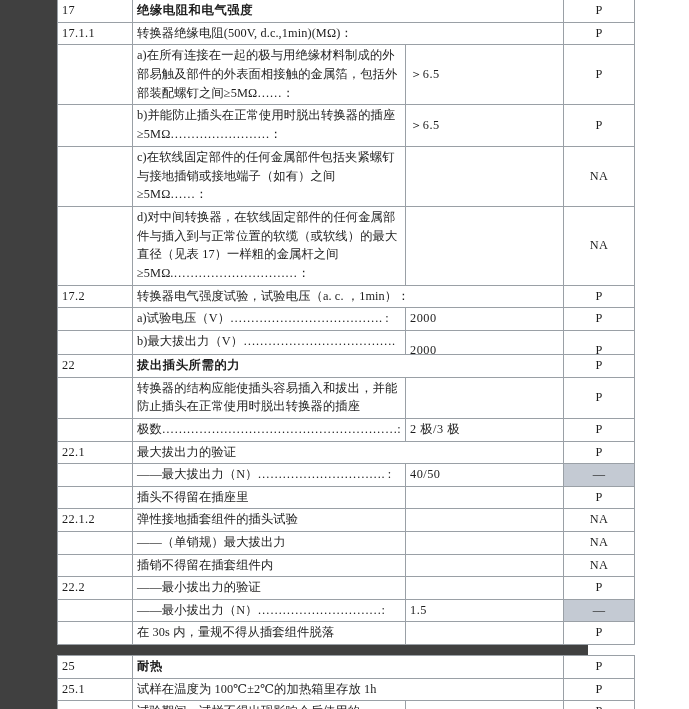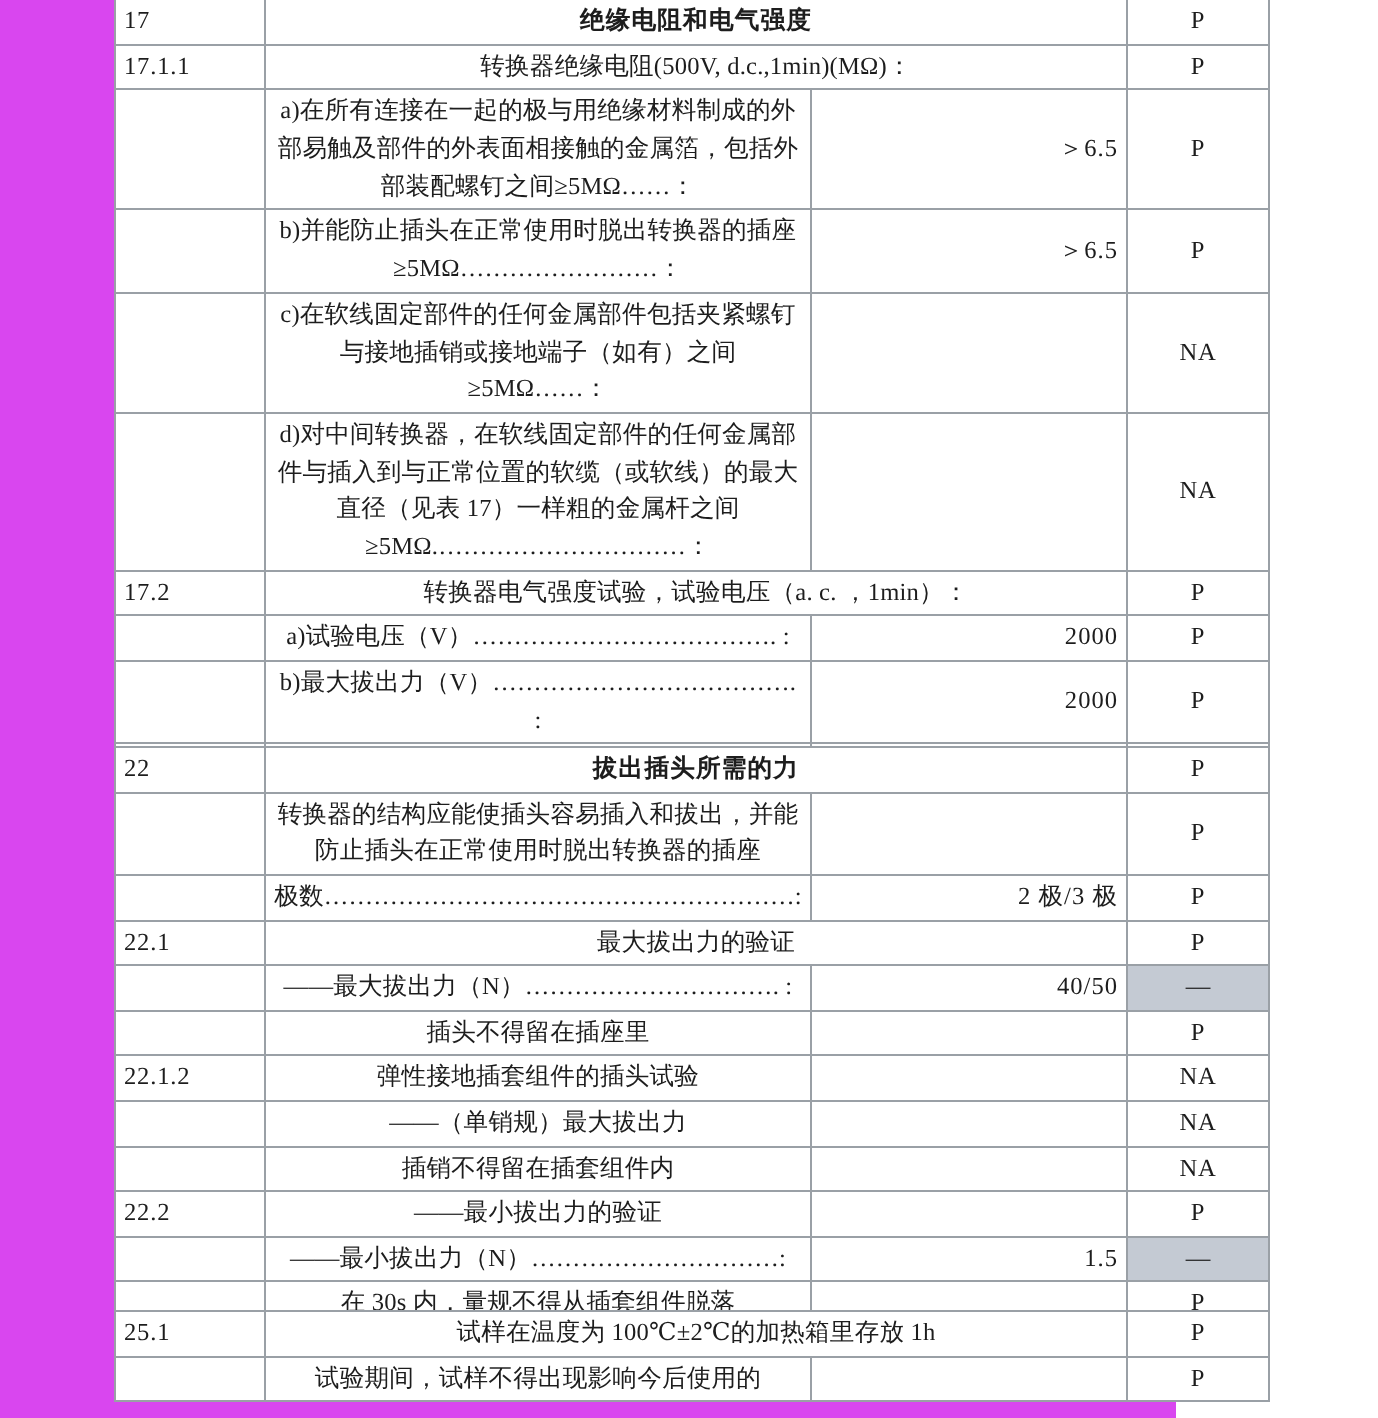--- a/index.html
+++ b/index.html
@@ -12,21 +12,21 @@
     height: 709px;
     overflow: hidden;
     font-family: "Liberation Serif", "DejaVu Serif", serif;
     color: #1a1a1a;
     position: relative;
   }
   .page {
     position: relative;
     width: 588px;
     height: 709px;
-    background: #d946ef;
+    background: #404040;
   }
   .doc-table {
     position: absolute;
     left: 57px;
     width: 577px;
     border-collapse: collapse;
     table-layout: fixed;
     background: #ffffff;
   }
   .doc-table td {
@@ -47,34 +47,33 @@
   .clause {
     font-size: 12.2px;
     letter-spacing: 0.4px;
     white-space: nowrap;
     padding-left: 6px;
     font-family: "Liberation Serif", "DejaVu Serif", serif;
   }
   .desc {
     padding-left: 7px;
     letter-spacing: 0.1px;
-    text-align: center;
   }
   .desc.multi {
     line-height: 18.7px;
   }
   .bold { font-weight: bold; letter-spacing: 0.6px; }
-  .value { text-align: right; letter-spacing: 0.5px; }
+  .value { text-align: left; letter-spacing: 0.5px; }
   .verdict { text-align: center; letter-spacing: 0.4px; }
   .shaded { background: #c4cad3 !important; }
   .dash { letter-spacing: 0; }
 
   
   #table-17 { top: -1px; }
-  #table-22 { top: 373px; padding-left: 37px; }
+  #table-22 { top: 354px; padding-left: 37px; }
   #table-25 { top: 655px; }
 </style>
 </head>
 <body>
 
 <div class="page">
 
   <table class="doc-table" id="table-17">
     <colgroup>
       <col class="c-clause">
@@ -238,20 +237,25 @@
 
   <table class="doc-table" id="table-25">
     <colgroup>
       <col class="c-clause">
         <col class="c-desc">
         <col class="c-value">
         <col class="c-verdict">
     </colgroup>
     <tbody>
         <tr>
+          <td class="clause">25</td>
+          <td class="desc bold" colspan="2">耐热</td>
+          <td class="verdict">P</td>
+        </tr>
+        <tr>
           <td class="clause">25.1</td>
           <td class="desc" colspan="2">试样在温度为 100℃±2℃的加热箱里存放 1h</td>
           <td class="verdict">P</td>
         </tr>
         <tr>
           <td class="clause"></td>
           <td class="desc">试验期间，试样不得出现影响今后使用的</td>
           <td class="value"></td>
           <td class="verdict">P</td>
         </tr>

